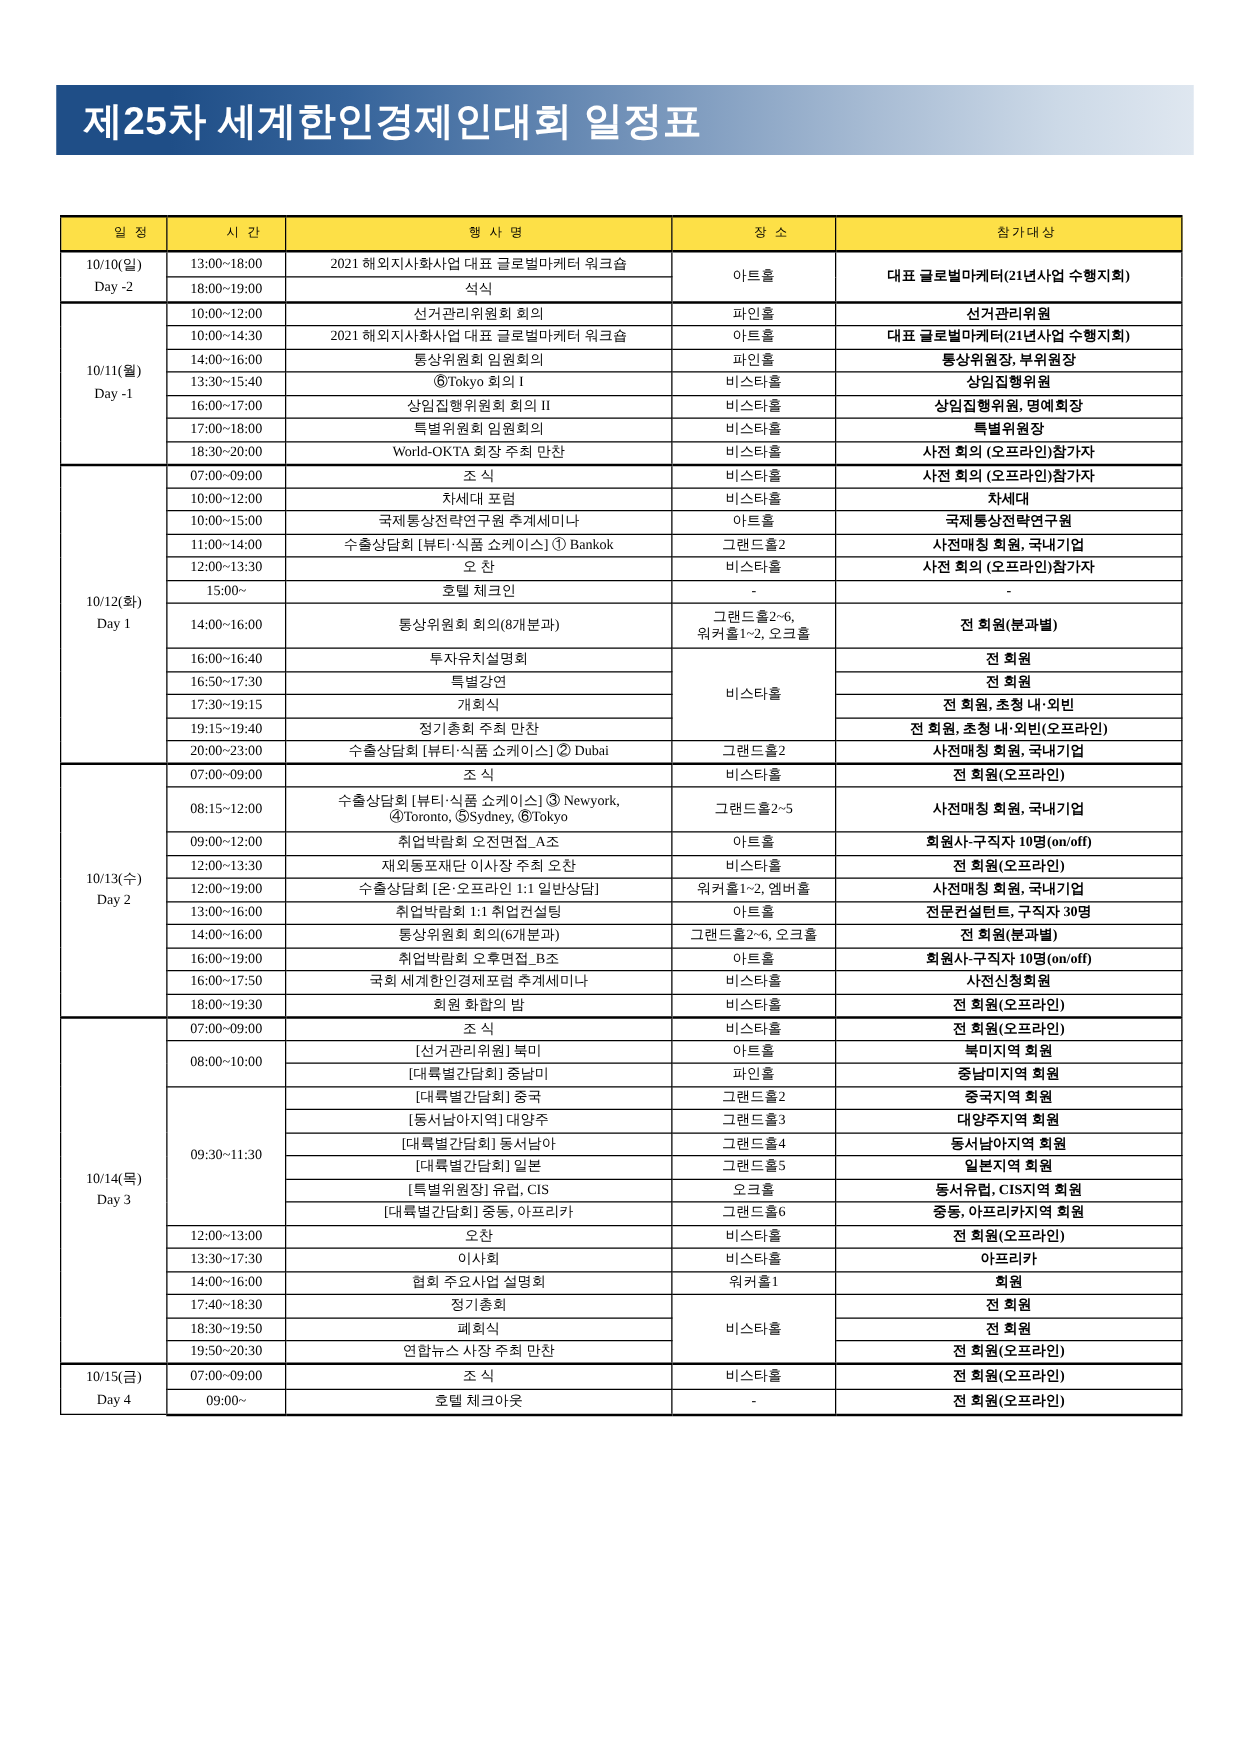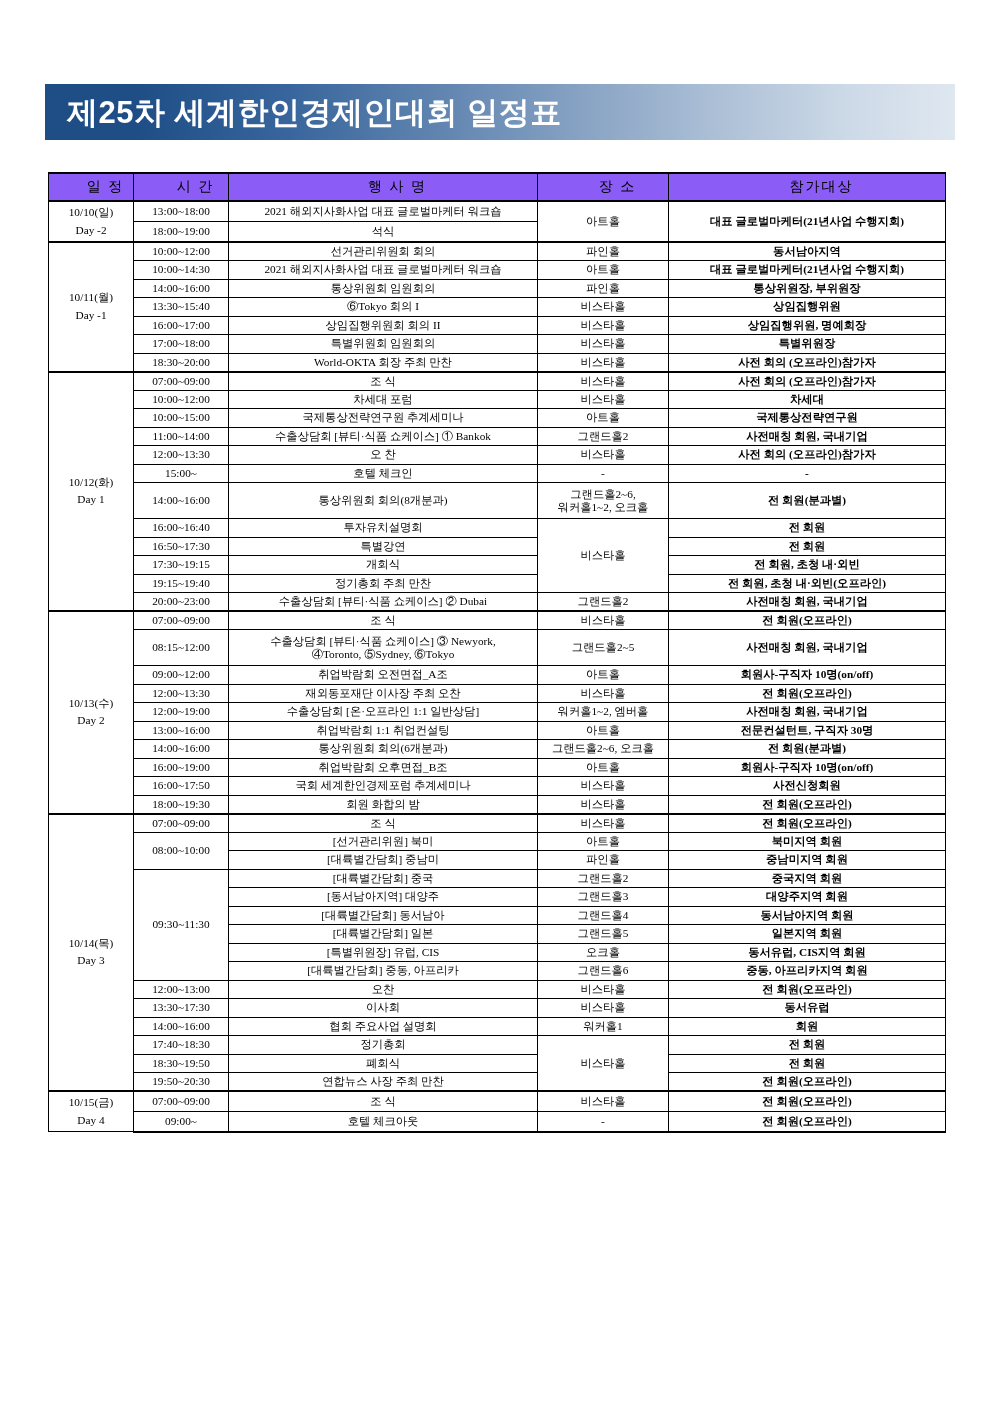--- a/index.html
+++ b/index.html
@@ -18,21 +18,21 @@
     position: relative;
     width: 992px;
     height: 1403px;
     box-sizing: border-box;
   }
 
   
   .title-banner {
     position: absolute;
     left: 45px;
-    top: 84px;
+    top: 68px;
     width: 910px;
     height: 56px;
     background: linear-gradient(to right,
         #1f4e87 0%,
         #1f4e87 10%,
         #36649b 26%,
         #7191b8 50%,
         #a8bcd4 72%,
         #ccd9e7 88%,
         #dfe7f0 100%);
@@ -72,23 +72,23 @@
 
   table.sched th,
   table.sched td {
     border: 1px solid #000000;
     padding: 2px 3px;
     text-align: center;
     vertical-align: middle;
     word-break: keep-all;
   }
   table.sched thead th {
-    background: #8b5cf6;
+    background: #fde047;
     font-weight: normal;
-    font-size: 14px;
+    font-size: 10px;
     letter-spacing: 2px;
     height: 22px;
     border-top: 2.5px solid #000000;
     border-bottom: 2.5px solid #000000;
     padding-left: 32px;
   }
   td.who, td.place-left {
     text-align: left;
     padding-left: 6px;
   }
@@ -143,21 +143,21 @@
           </tr>
           <tr class="r-norm">
             <td>18:00~19:00</td>
             <td>석식</td>
           </tr>
           <tr class="day-start r-norm">
             <td class="date-cell" rowspan="7">10/11(월)<span class="dline2">Day -1</span></td>
             <td>10:00~12:00</td>
             <td>선거관리위원회 회의</td>
             <td>파인홀</td>
-            <td class="who">동서남아지역</td>
+            <td class="who">선거관리위원</td>
           </tr>
           <tr class="r-norm">
             <td>10:00~14:30</td>
             <td>2021 해외지사화사업 대표 글로벌마케터 워크숍</td>
             <td>아트홀</td>
             <td class="who">대표 글로벌마케터(21년사업 수행지회)</td>
           </tr>
           <tr class="r-norm">
             <td>14:00~16:00</td>
             <td>통상위원회 임원회의</td>
@@ -371,21 +371,21 @@
           <tr class="r-norm">
             <td>12:00~13:00</td>
             <td>오찬</td>
             <td>비스타홀</td>
             <td class="who">전 회원(오프라인)</td>
           </tr>
           <tr class="r-norm">
             <td>13:30~17:30</td>
             <td>이사회</td>
             <td>비스타홀</td>
-            <td class="who">동서유럽</td>
+            <td class="who">아프리카</td>
           </tr>
           <tr class="r-norm">
             <td>14:00~16:00</td>
             <td>협회 주요사업 설명회</td>
             <td>워커홀1</td>
             <td class="who">회원</td>
           </tr>
           <tr class="r-norm">
             <td>17:40~18:30</td>
             <td>정기총회</td>

